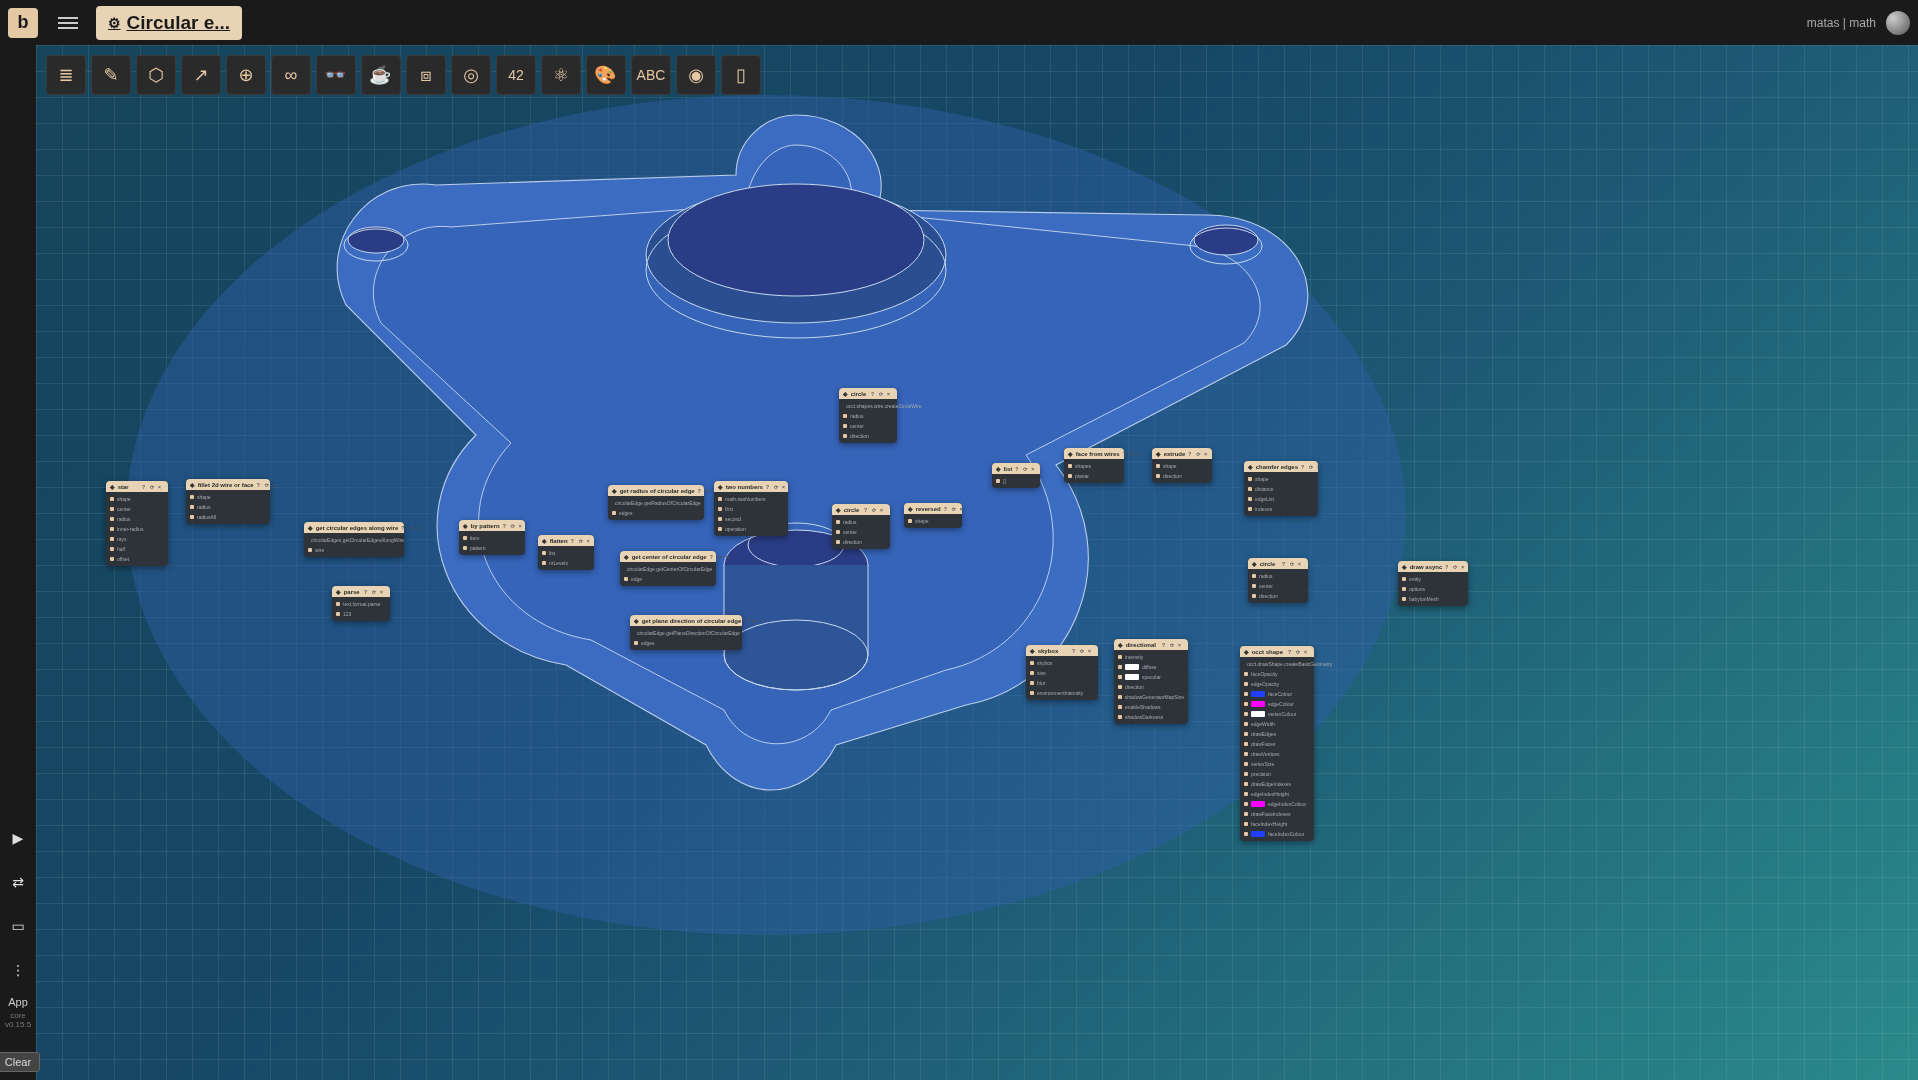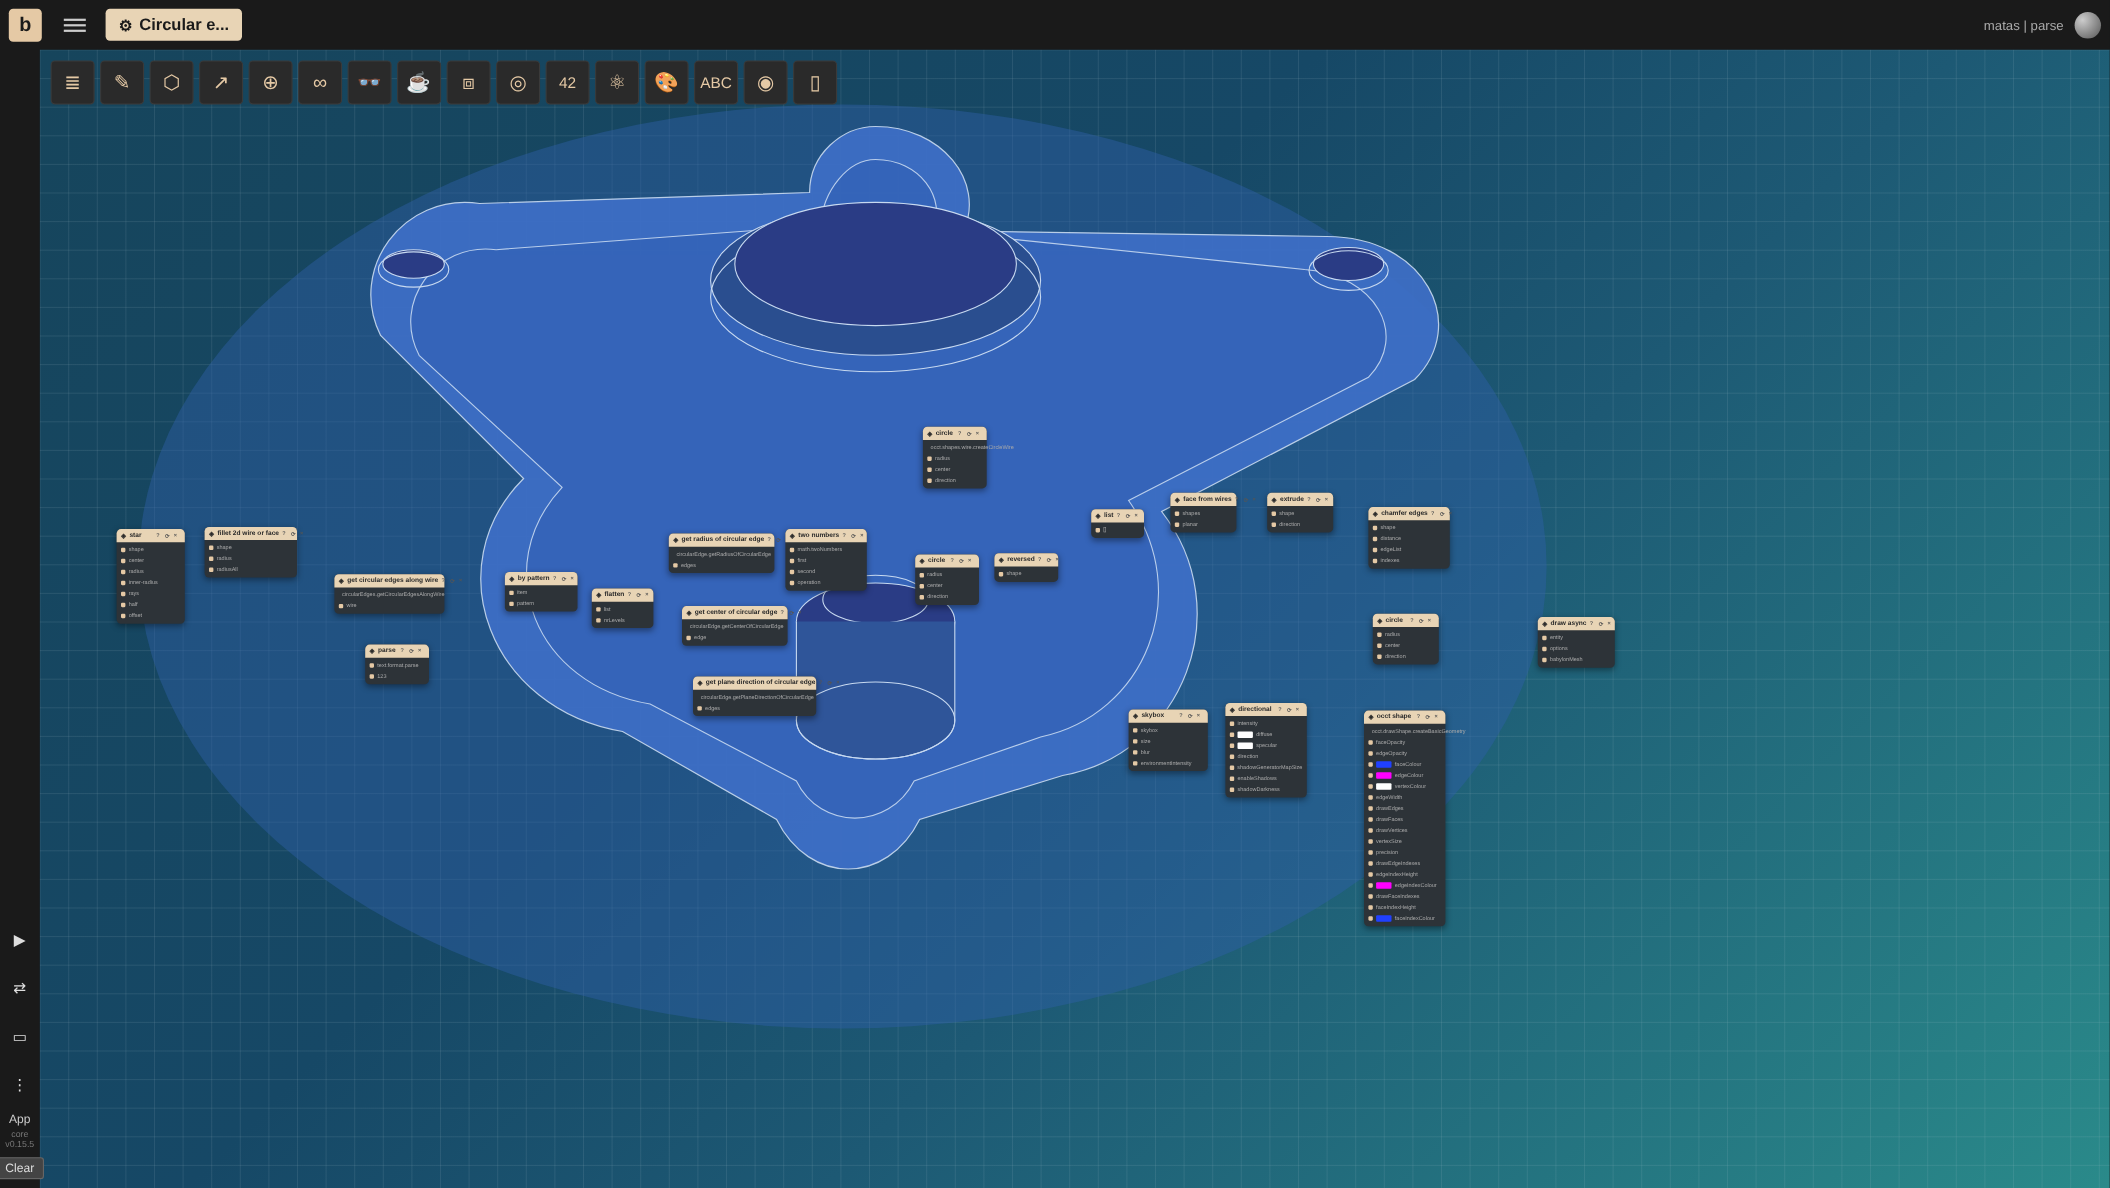--- a/index.html
+++ b/index.html
@@ -41,26 +41,27 @@
   gap: 3px;
   margin-right: 18px;
   cursor: pointer;
 }
 .hamburger span { height: 2px; background: #ccc; }
 .project-btn {
   background: #e8d4b5;
   color: #1a1a1a;
   padding: 6px 12px;
   border-radius: 4px;
-  font-size: 15px;
+  font-size: 19px;
   font-weight: 600;
   display: flex;
   align-items: center;
   gap: 6px;
   cursor: pointer;
+  text-decoration: underline;
 }
 .project-btn::before {
   content: "⚙";
   font-size: 14px;
 }
 .topbar-right {
   margin-left: auto;
   display: flex;
   align-items: center;
   gap: 10px;
@@ -88,21 +89,21 @@
   width: 24px; height: 24px;
   margin: 10px 0;
   color: #ddd;
   font-size: 14px;
   display: flex;
   align-items: center;
   justify-content: center;
   cursor: pointer;
 }
 .app-label { color: #ccc; font-size: 11px; margin: 4px 0; }
-.version { color: #777; font-size: 8px; text-align: center; line-height: 1.1; margin-bottom: 6px;}
+.version { color: #777; font-size: 8px; text-align: center; line-height: 1.1; margin-bottom: 22px;}
 .clear-btn {
   background: #444;
   border: 1px solid #666;
   color: #ddd;
   font-size: 11px;
   padding: 3px 8px;
   border-radius: 3px;
   margin-bottom: 8px;
   cursor: pointer;
 }
@@ -221,21 +222,21 @@
   <div class="logo">b</div>
   <div class="hamburger">
     <span></span>
       <span></span>
       <span></span>
   </div>
   <div class="project-btn">
     <span>Circular e...</span>
   </div>
   <div class="topbar-right">
-    <span>matas | parse</span>
+    <span>matas | math</span>
     <div class="avatar"></div>
   </div>
 </div>
 
 <div class="sidebar-left">
   <div class="sidebar-spacer"></div>
   <div class="side-icon">▶</div>
   <div class="side-icon">⇄</div>
   <div class="side-icon">▭</div>
   <div class="side-icon">⋮</div>

